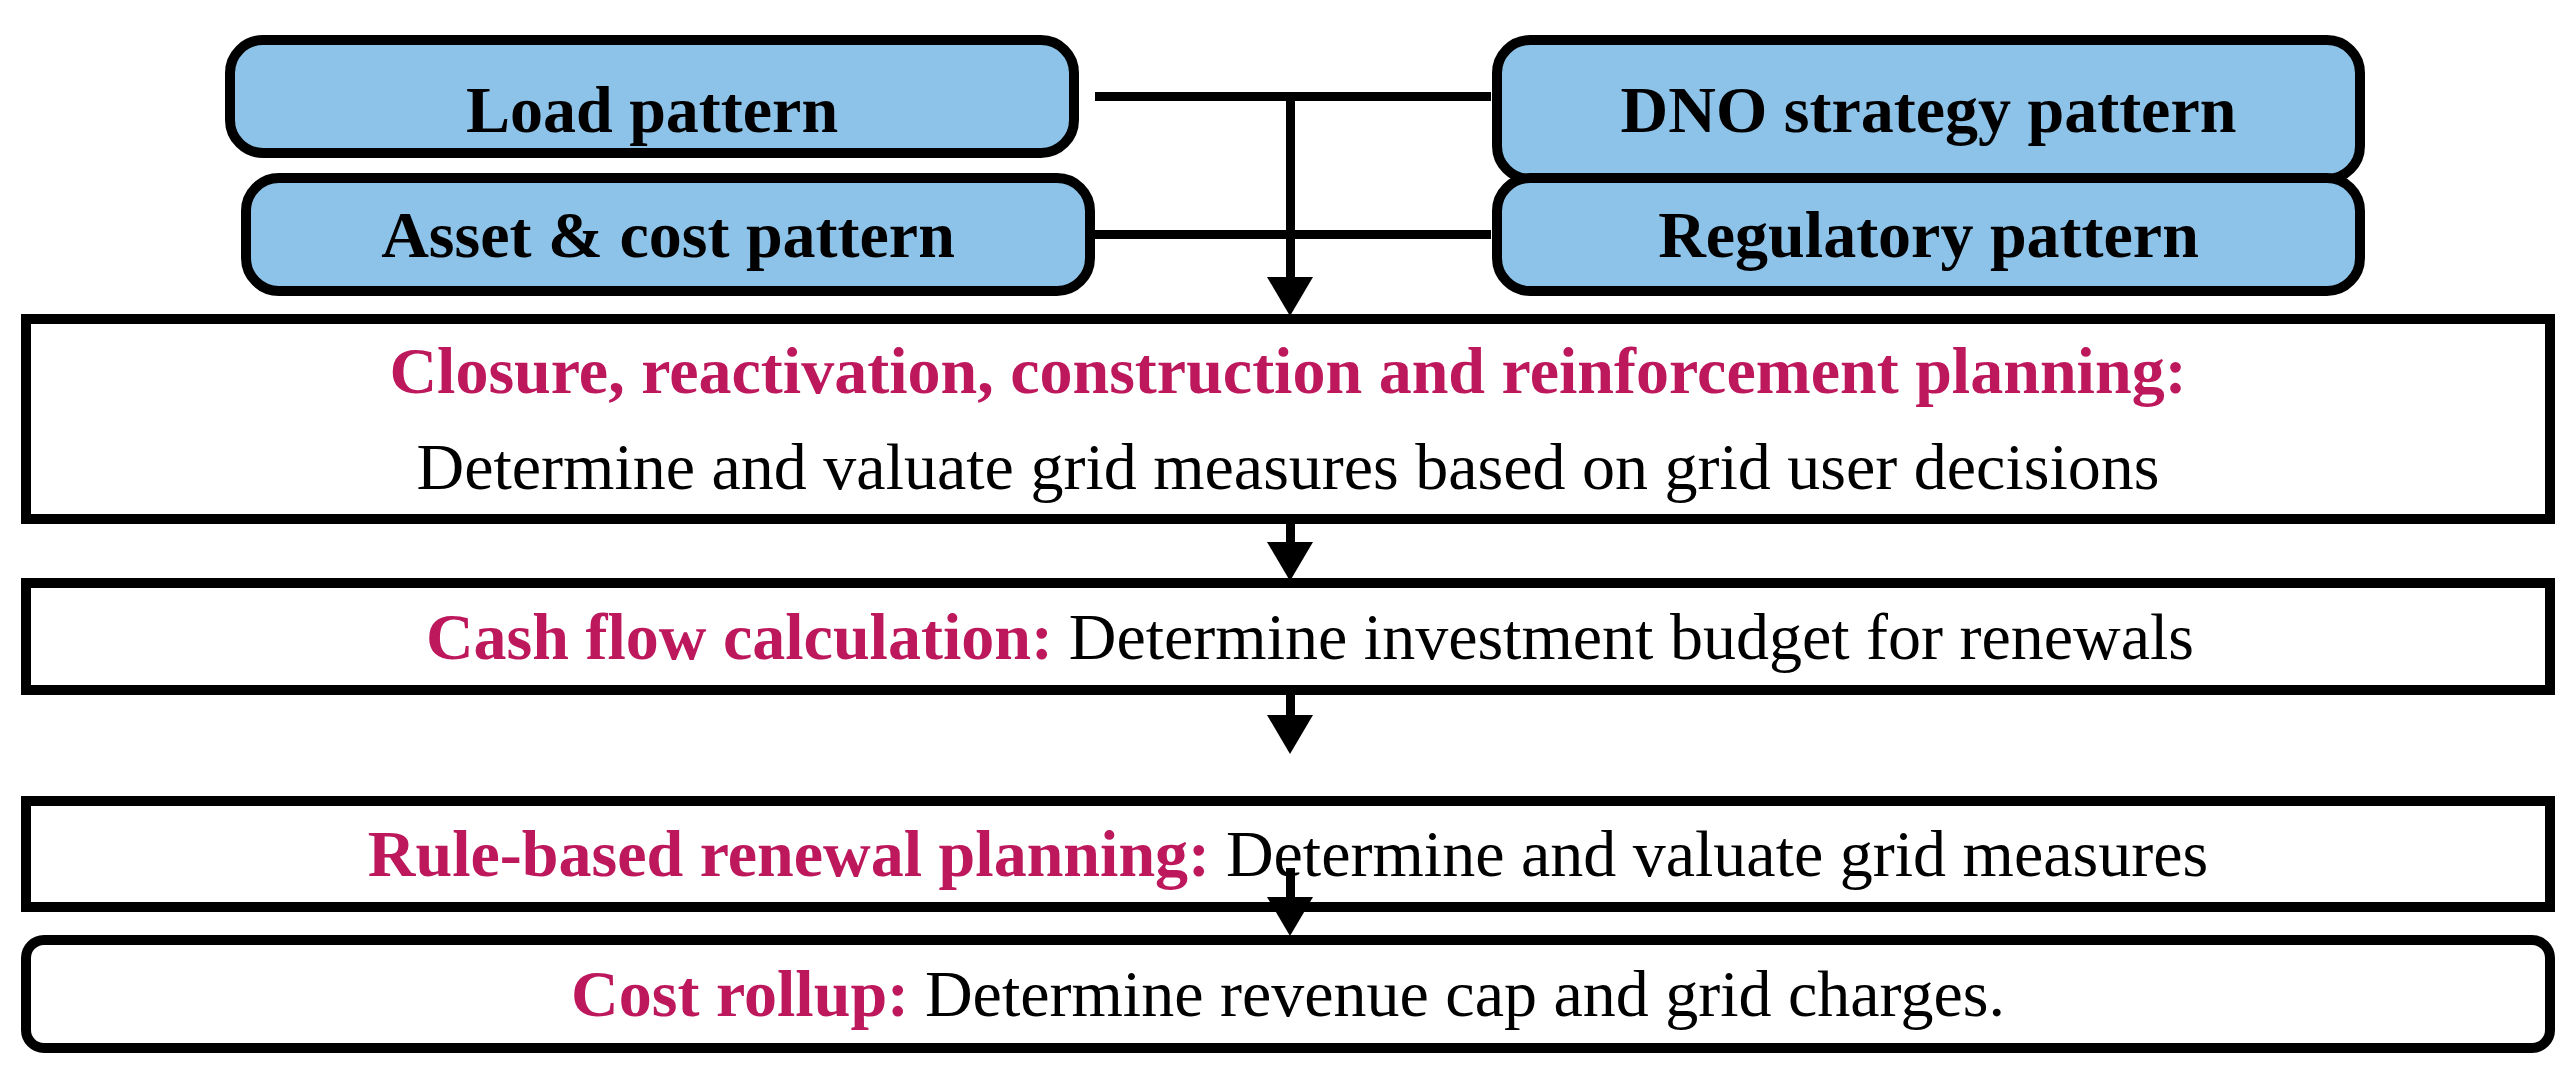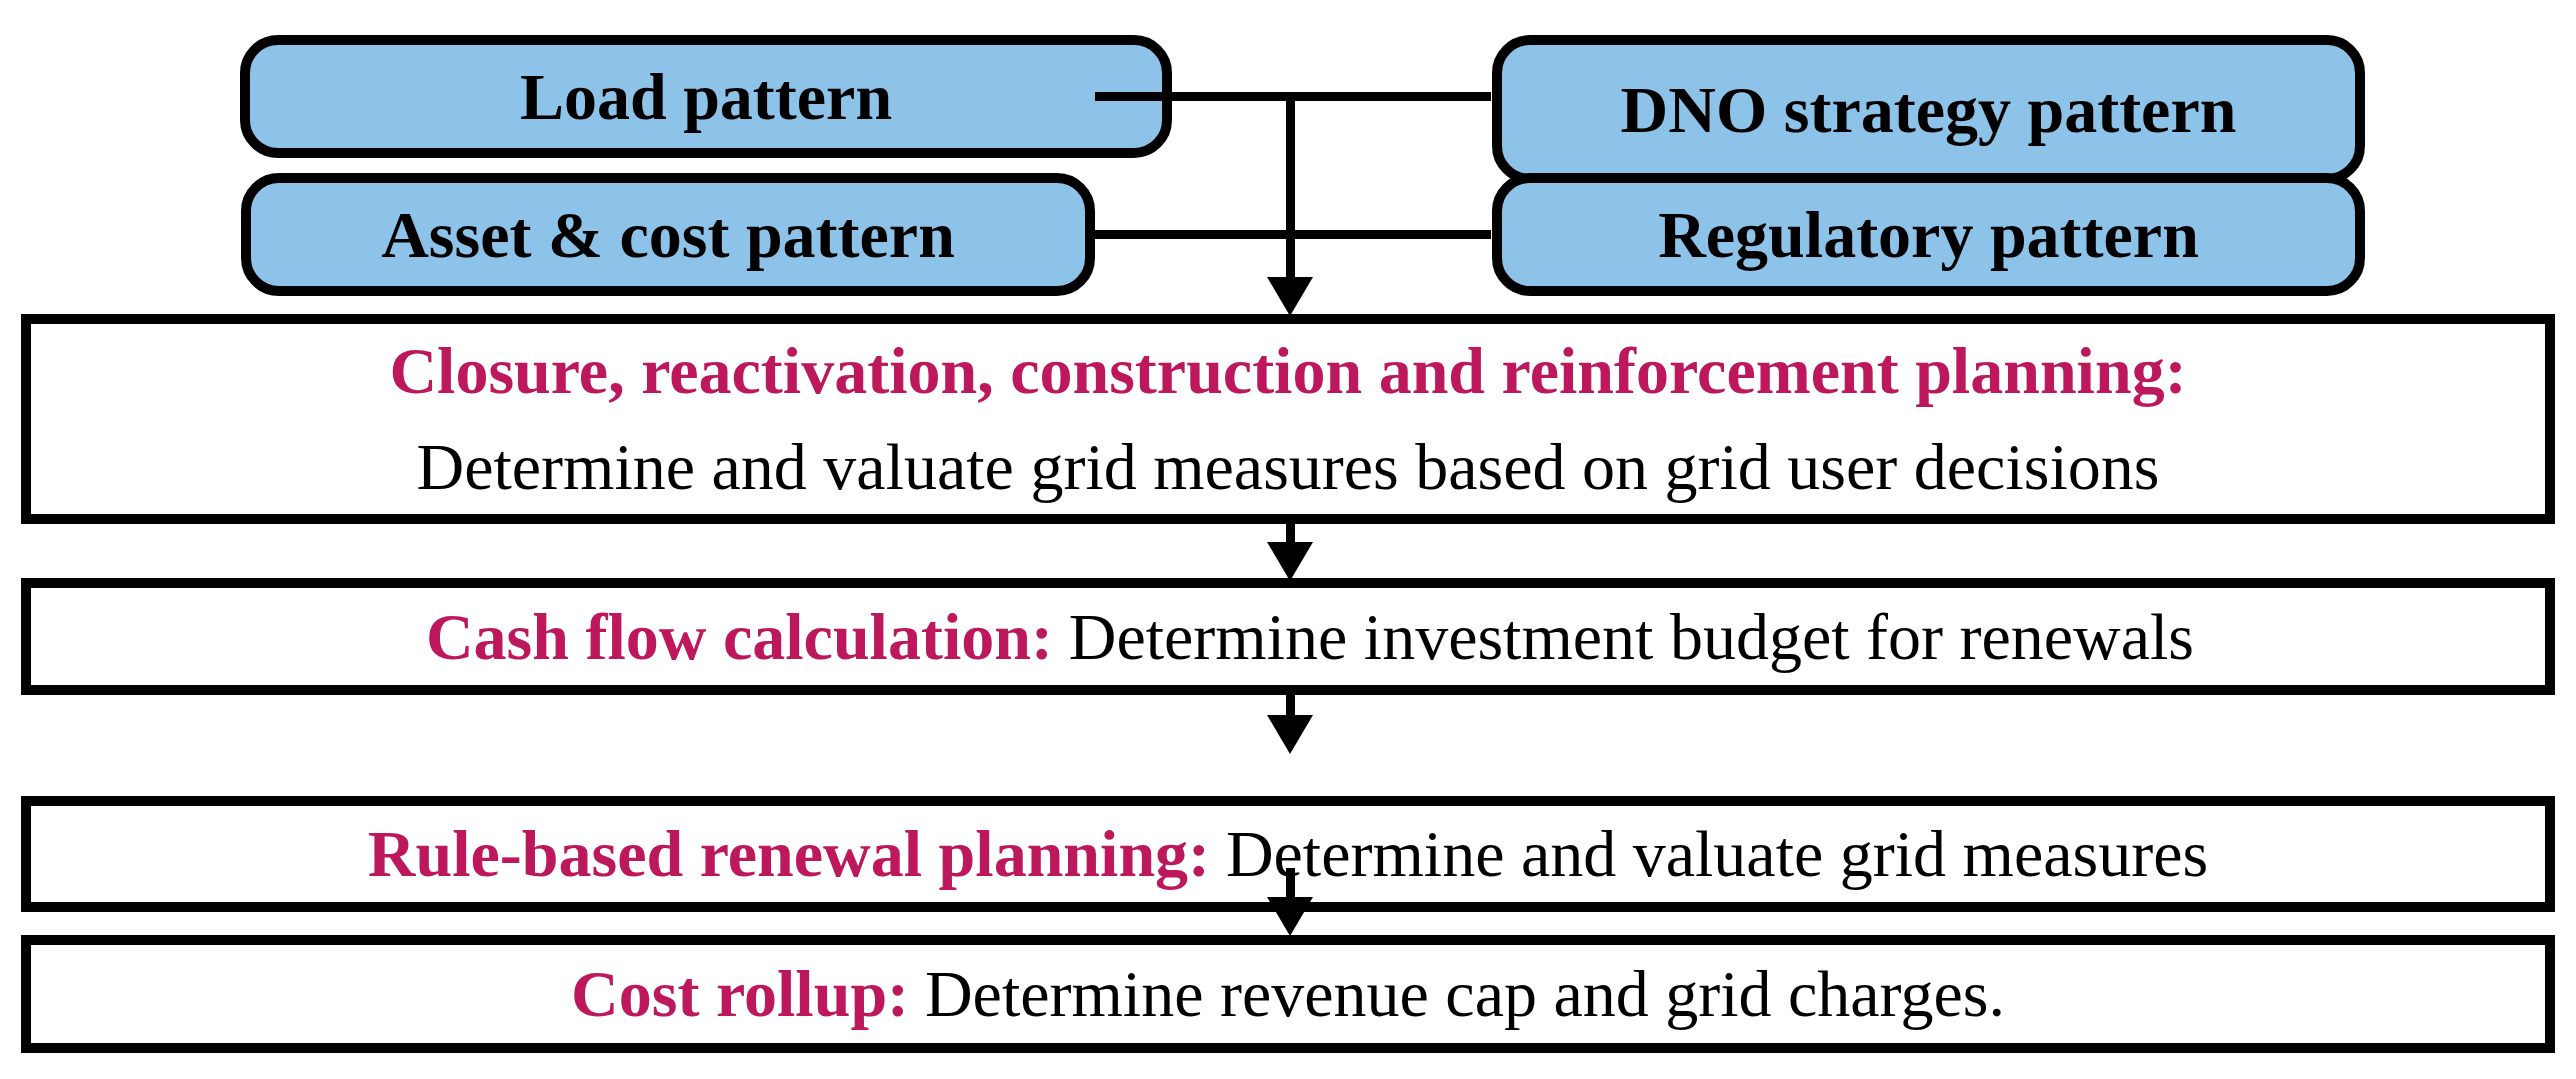--- a/index.html
+++ b/index.html
@@ -20,21 +20,21 @@
     background: #8DC3E8;
     border: 10.8px solid #000000;
     border-radius: 38px;
     display: flex;
     align-items: center;
     justify-content: center;
     font-size: 66px;
     font-weight: 700;
     white-space: nowrap;
   }
-  #pbox-load       { left: 240px;  top: 35px;  width: 932px; height: 123px; }
+  #pbox-load       { left: 225px;  top: 35px;  width: 854px; height: 123px; align-items: flex-end; }
   #pbox-asset      { left: 241px;  top: 173px; width: 854px; height: 123px; }
   #pbox-dno        { left: 1492px; top: 35px;  width: 873px; height: 149px; }
   #pbox-regulatory { left: 1492px; top: 173px; width: 873px; height: 123px; }
 
   
   .line { position: absolute; background: #000000; }
   #hline-row1 { left: 1095px; top: 92px; width: 396px; height: 9.1px; }
   #hline-row2 { left: 1095px; top: 230px; width: 396px; height: 9.1px; }
   #vline-top  { left: 1286px; top: 92px; width: 9.1px;  height: 187px; }
   #stem-1 { left: 1286px; top: 523px;  width: 9.1px; height: 22.4px; }
@@ -65,21 +65,21 @@
     display: flex;
     flex-direction: column;
     align-items: center;
     justify-content: center;
     font-size: 66px;
     text-align: center;
   }
   #sbox-planning { top: 314px;  height: 210px; line-height: 96px; }
   #sbox-cashflow { top: 578px;  height: 117px; padding-left: 44px; }
   #sbox-renewal  { top: 796px;  height: 116px; }
-  #sbox-rollup   { top: 935px; height: 118px; }
+  #sbox-rollup   { top: 935px; height: 118px; border-radius: 23px; }
 
   .step-heading {
     color: #be185d;
     font-weight: 700;
   }
   .step-line { white-space: nowrap; }
   .inline-desc { margin-left: 0.24em; }
 </style>
 </head>
 <body>

